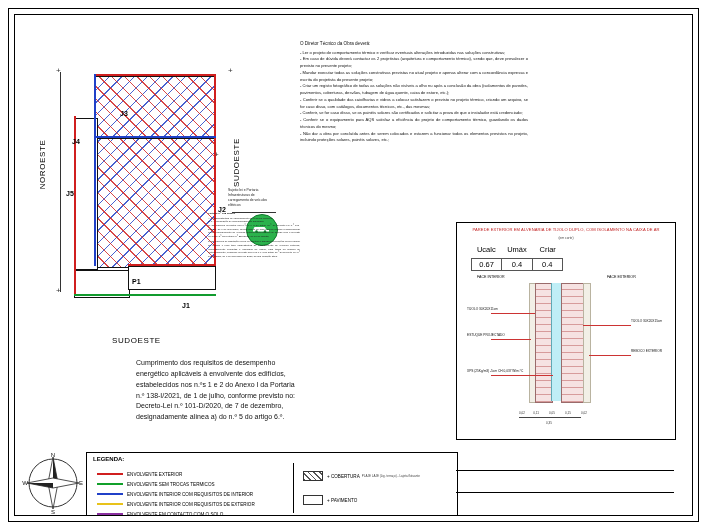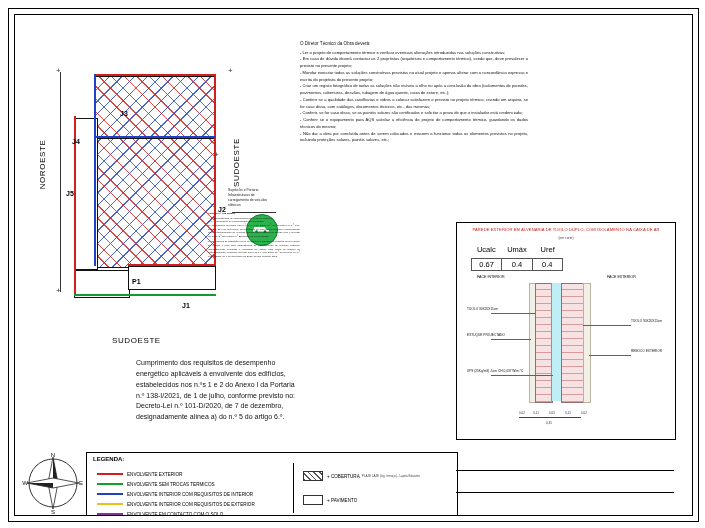--- a/index.html
+++ b/index.html
@@ -165,21 +165,21 @@
   </div>
 
   <div class="detail">
     <div class="detail-title">PAREDE EXTERIOR EM ALVENARIA DE TIJOLO DUPLO, COM ISOLAMENTO NA CAIXA DE AR</div>
     <div class="detail-sub">(em corte)</div>
 
     <div class="u-table">
       <div class="u-head">
         <span>Ucalc</span>
         <span>Umáx</span>
-        <span>Uref</span>
+        <span>Criar</span>
       </div>
       <div class="u-row">
         <span>0.67</span>
         <span>0.4</span>
         <span>0.4</span>
       </div>
     </div>
 
     <div class="face-in">FACE INTERIOR</div>
     <div class="face-out">FACE EXTERIOR</div>

